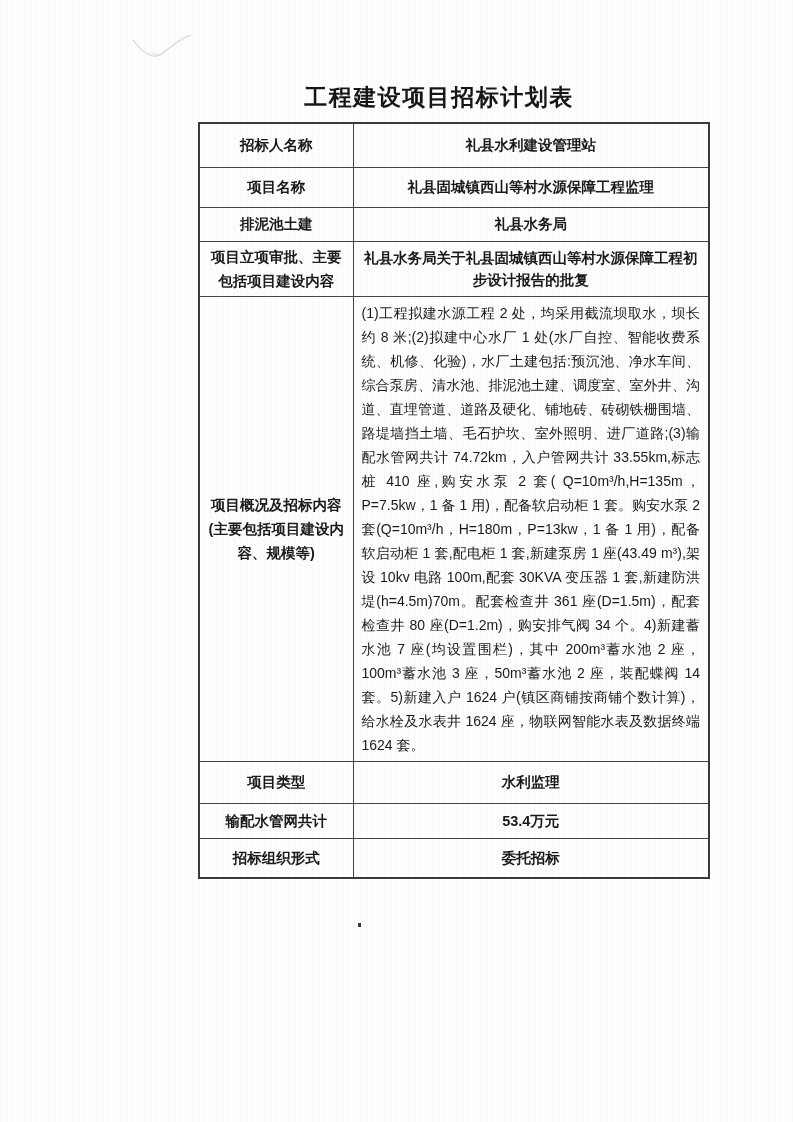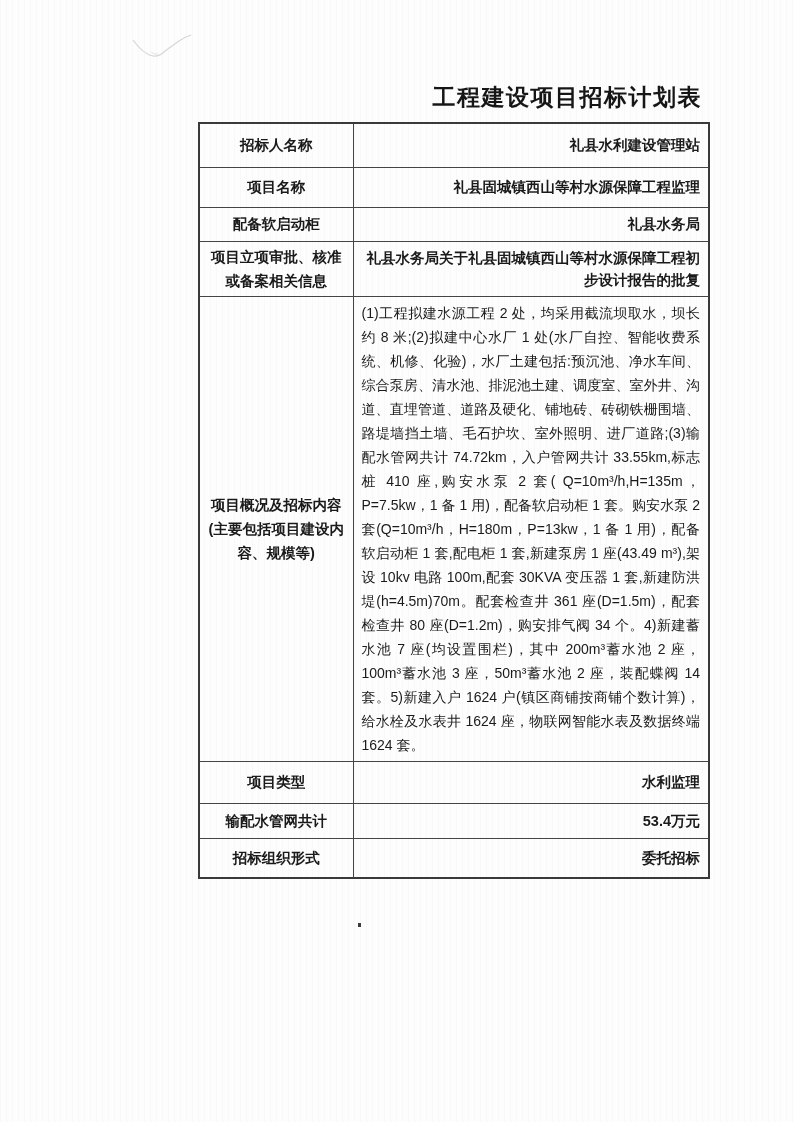--- a/index.html
+++ b/index.html
@@ -14,25 +14,25 @@
     margin:0 auto;
     background:#fdfdfd;
     background-image:repeating-linear-gradient(90deg,
       rgba(110,110,125,0.030) 0px, rgba(110,110,125,0.030) 1px,
       transparent 1px, transparent 6px);
     overflow:hidden;
     color:#1c1c1c;
   }
   .doc-title{
     position:absolute;
-    left:192px;
+    left:184px;
     top:82px;
     width:510px;
     margin:0;
-    text-align:right;
+    text-align:center;
     font-size:23px;
     font-weight:bold;
     letter-spacing:1.5px;
     color:#161616;
   }
   .form-table{
     position:absolute;
     left:198px;
     top:122px;
     width:510px;
@@ -49,21 +49,21 @@
   .col-value{width:356px;}
   td.lbl{
     text-align:center;
     font-size:14.5px;
     font-weight:600;
     line-height:24px;
     padding:2px 5px;
     color:#1a1a1a;
   }
   td.val{
-    text-align:right;
+    text-align:center;
     font-size:14.5px;
     font-weight:600;
     line-height:22px;
     padding:2px 8px;
     color:#1a1a1a;
   }
   tr.r1{height:44px;}
   tr.r2{height:40px;padding-left:16px;}
   tr.r3{height:34px;}
   tr.r4{height:55px;}
@@ -116,25 +116,25 @@
     <tbody>
       <tr class="r1">
         <td class="lbl">招标人名称</td>
         <td class="val">礼县水利建设管理站</td>
       </tr>
       <tr class="r2">
         <td class="lbl">项目名称</td>
         <td class="val">礼县固城镇西山等村水源保障工程监理</td>
       </tr>
       <tr class="r3">
-        <td class="lbl">配备软启动柜</td>
+        <td class="lbl">排泥池土建</td>
         <td class="val">礼县水务局</td>
       </tr>
       <tr class="r4">
-        <td class="lbl">项目立项审批、核准或备案相关信息</td>
+        <td class="lbl">项目立项审批、主要包括项目建设内容</td>
         <td class="val">礼县水务局关于礼县固城镇西山等村水源保障工程初步设计报告的批复</td>
       </tr>
       <tr class="r5">
         <td class="lbl">项目概况及招标内容(主要包括项目建设内容、规模等)</td>
         <td class="val">(1)工程拟建水源工程 2 处，均采用截流坝取水，坝长约 8 米;(2)拟建中心水厂 1 处(水厂自控、智能收费系统、机修、化验)，水厂土建包括:预沉池、净水车间、综合泵房、清水池、排泥池土建、调度室、室外井、沟道、直埋管道、道路及硬化、铺地砖、砖砌铁栅围墙、路堤墙挡土墙、毛石护坎、室外照明、进厂道路;(3)输配水管网共计 74.72km，入户管网共计 33.55km,标志桩 410 座,购安水泵 2 套( Q=10m³/h,H=135m，P=7.5kw，1 备 1 用)，配备软启动柜 1 套。购安水泵 2 套(Q=10m³/h，H=180m，P=13kw，1 备 1 用)，配备软启动柜 1 套,配电柜 1 套,新建泵房 1 座(43.49 m³),架设 10kv 电路 100m,配套 30KVA 变压器 1 套,新建防洪堤(h=4.5m)70m。配套检查井 361 座(D=1.5m)，配套检查井 80 座(D=1.2m)，购安排气阀 34 个。4)新建蓄水池 7 座(均设置围栏)，其中 200m³蓄水池 2 座，100m³蓄水池 3 座，50m³蓄水池 2 座，装配蝶阀 14 套。5)新建入户 1624 户(镇区商铺按商铺个数计算)，给水栓及水表井 1624 座，物联网智能水表及数据终端 1624 套。</td>
       </tr>
       <tr class="r6">
         <td class="lbl">项目类型</td>
         <td class="val">水利监理</td>
       </tr>

